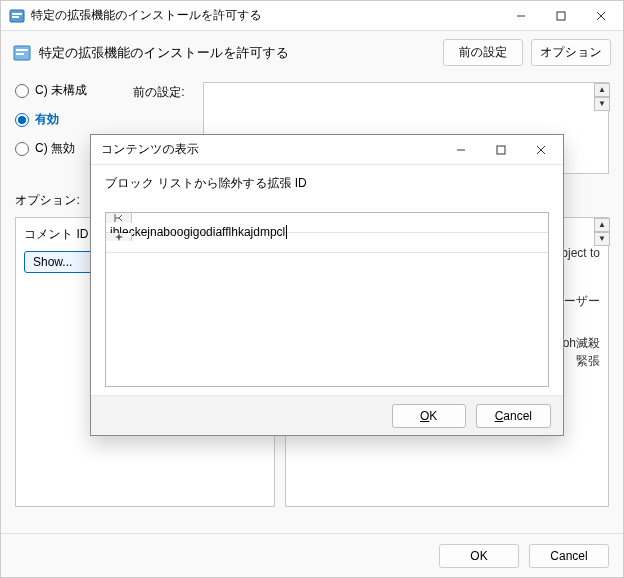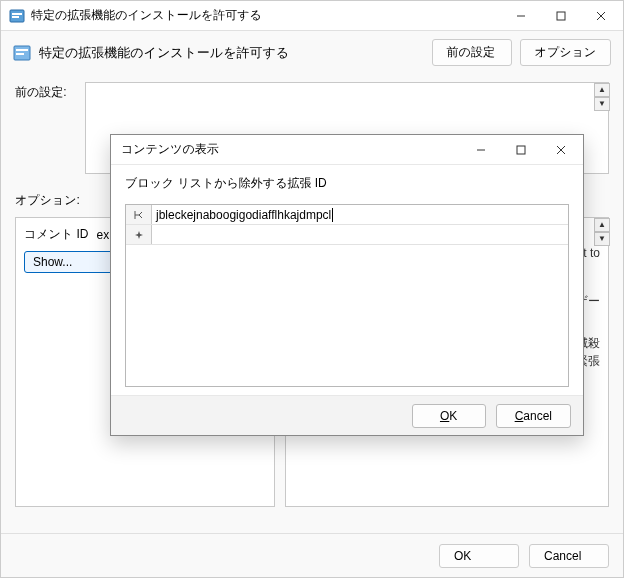--- a/index.html
+++ b/index.html
@@ -41,23 +41,24 @@
     display: flex; align-items: center;
     padding: 8px 12px;
     gap: 8px;
   }
   .header-icon { width: 18px; height: 18px; }
   .header-title { font-size: 13px; flex: 1; }
   .nav-btn {
     background: #fdfdfd;
     border: 1px solid #ccc;
     border-radius: 3px;
-    padding: 4px 14px;
+    padding: 4px 8px;
     font-size: 12px;
     min-width: 80px;
+    text-align: center;
   }
   .body-area {
     padding: 8px 14px;
   }
   .radio-col { display: flex; flex-direction: column; gap: 12px; width: 100px; }
   .radio-row { display: flex; align-items: center; gap: 6px; }
   .radio {
     width: 14px; height: 14px; border: 1px solid #666; border-radius: 50%;
     display: inline-flex; align-items: center; justify-content: center;
     background: #fff;
@@ -123,37 +124,37 @@
     display: flex; align-items: center; justify-content: flex-end;
     gap: 10px;
     padding: 0 14px;
     border-top: 1px solid #e0e0e0;
     background: #f9f9f9;
   }
 
   
   .dialog {
     position: absolute;
-    left: 110px; top: 134px;
+    left: 90px; top: 134px;
     width: 474px; height: 302px;
     background: #fff;
     border: 1px solid #888;
     box-shadow: 0 8px 20px rgba(0,0,0,0.2);
     display: flex; flex-direction: column;
   }
   .dialog-titlebar {
     height: 30px;
     display: flex; align-items: center;
     padding: 0 4px 0 10px;
     background: #fff;
     border-bottom: 1px solid #e8e8e8;
   }
   .dialog-title { flex: 1; font-size: 12px; }
   .dialog-body { padding: 10px 14px 8px 14px; flex: 1; display:flex; flex-direction:column;}
-  .dialog-subtitle { margin-bottom: 12px; }
+  .dialog-subtitle { margin-bottom: 20px; }
   .grid {
     border: 1px solid #b8b8b8;
     background: #fff;
     flex: 1;
     display: flex; flex-direction: column;
   }
   .grid-header {
     display: flex;
     border-bottom: 1px solid #c8c8c8;
     background: #f4f4f4;
@@ -162,20 +163,21 @@
     border-right: 1px solid #c8c8c8;
     padding: 3px 6px;
     font-size: 12px;
   }
   .hc-rowsel { width: 26px; }
   .hc-main { flex: 1; }
   .grid-row {
     display: flex;
     border-bottom: 1px solid #e2e2e2;
     height: 20px;
+    flex-direction: column;
   }
   .grid-rowsel {
     width: 26px;
     border-right: 1px solid #c8c8c8;
     background: #f4f4f4;
     font-size: 10px;
     display: flex; align-items: center; justify-content: center;
     color: #555;
   }
   .grid-cell {
@@ -244,20 +246,34 @@
         <rect x="3" y="5" width="12" height="2" fill="#fff"></rect>
         <rect x="3" y="9" width="8" height="2" fill="#fff"></rect>
       </svg>
     <span class="header-title">特定の拡張機能のインストールを許可する</span>
     <div class="nav-btn">前の設定</div>
     <div class="nav-btn">オプション</div>
   </div>
 
   <div class="body-area">
     <div class="top-section">
+      <div class="radio-col">
+        <div class="radio-row">
+          <span class="radio"></span>
+          <span>C) 未構成</span>
+        </div>
+        <div class="radio-row">
+          <span class="radio checked"></span>
+          <span class="radio-label sel">有効</span>
+        </div>
+        <div class="radio-row">
+          <span class="radio"></span>
+          <span>C) 無効</span>
+        </div>
+      </div>
       <span class="comment-label">前の設定:</span>
       <div class="big-textarea">
         <div class="scroll-btns">
           <div class="sb">▲</div>
           <div class="sb">▼</div>
         </div>
       </div>
     </div>
 
     <div class="options-label">オプション:</div>

